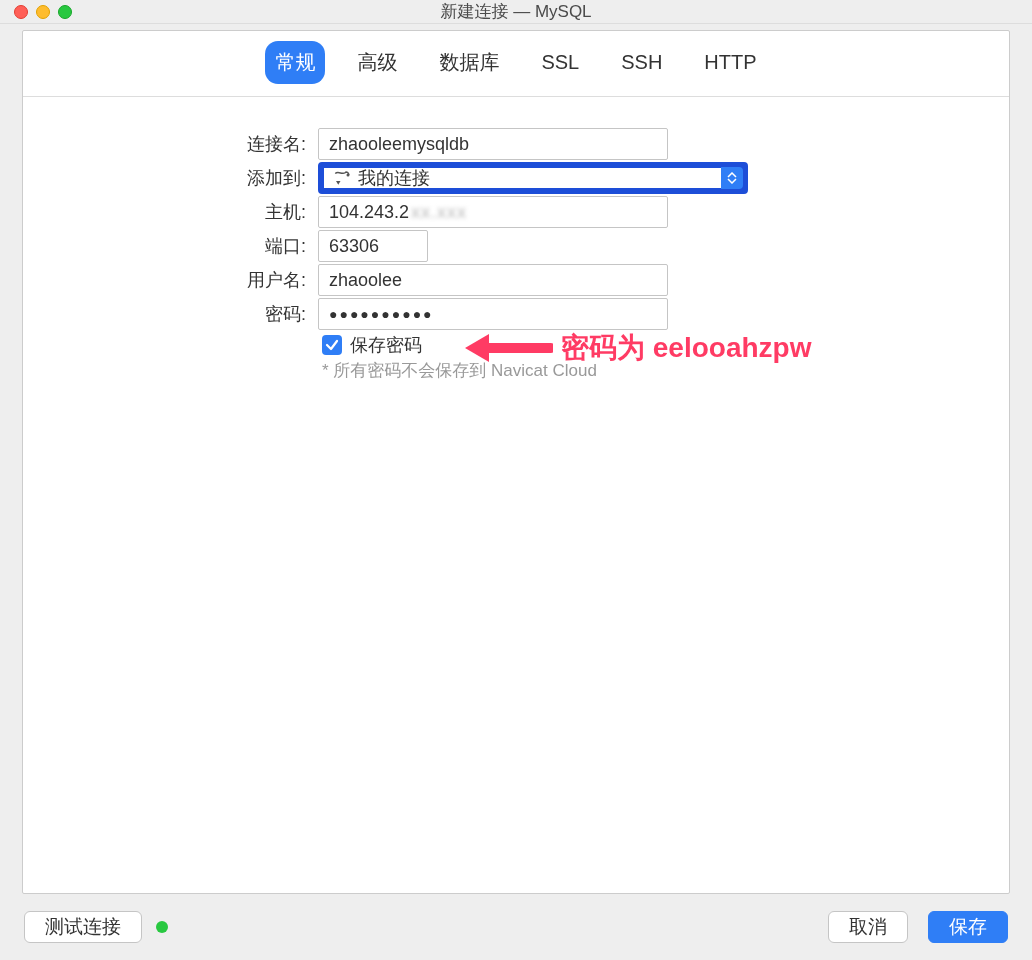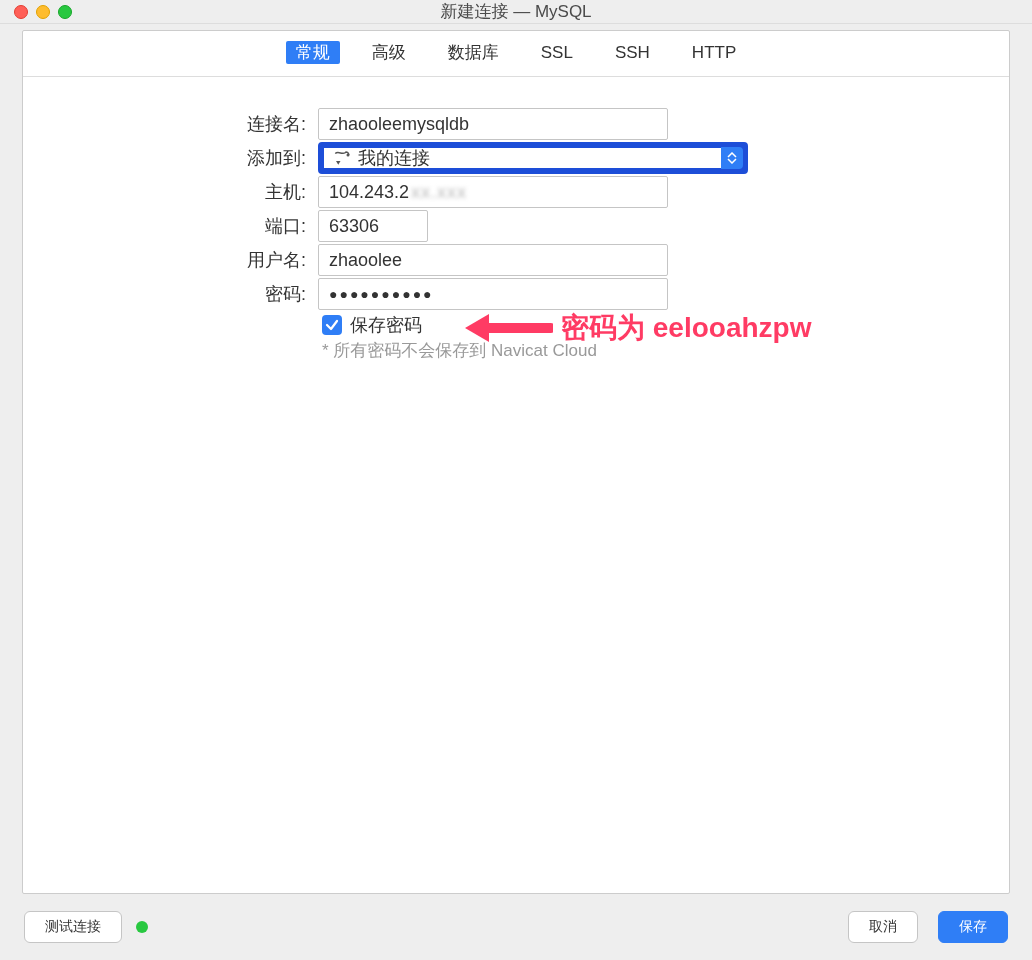--- a/index.html
+++ b/index.html
@@ -58,24 +58,24 @@
 
     .tab-bar {
       display: flex;
       justify-content: center;
       align-items: center;
       padding: 10px 0 12px 0;
       gap: 22px;
       border-bottom: 1px solid #ddd;
     }
     .tab {
-      font-size: 17px;
-      color: #333;
-      padding: 0 10px;
-      border-radius: 2px;
+      font-size: 20px;
+      color: #333;
+      padding: 8px 10px;
+      border-radius: 13px;
       cursor: default;
     }
     .tab.active {
       background: #2f7ef6;
       color: #fff;
     }
 
     .form-area {
       padding: 30px 0 0 0;
       display: flex;
@@ -197,21 +197,21 @@
       display: flex;
       align-items: center;
       padding: 0 24px;
     }
     .btn {
       height: 32px;
       padding: 2px 20px;
       border: 1px solid #c5c5c5;
       border-radius: 6px;
       background: #fff;
-      font-size: 14px;
+      font-size: 19px;
       color: #333;
       display: flex;
       align-items: center;
       cursor: default;
     }
     .btn.primary {
       background: #2f7ef6;
       color: #fff;
       border-color: #2f7ef6;
     }

